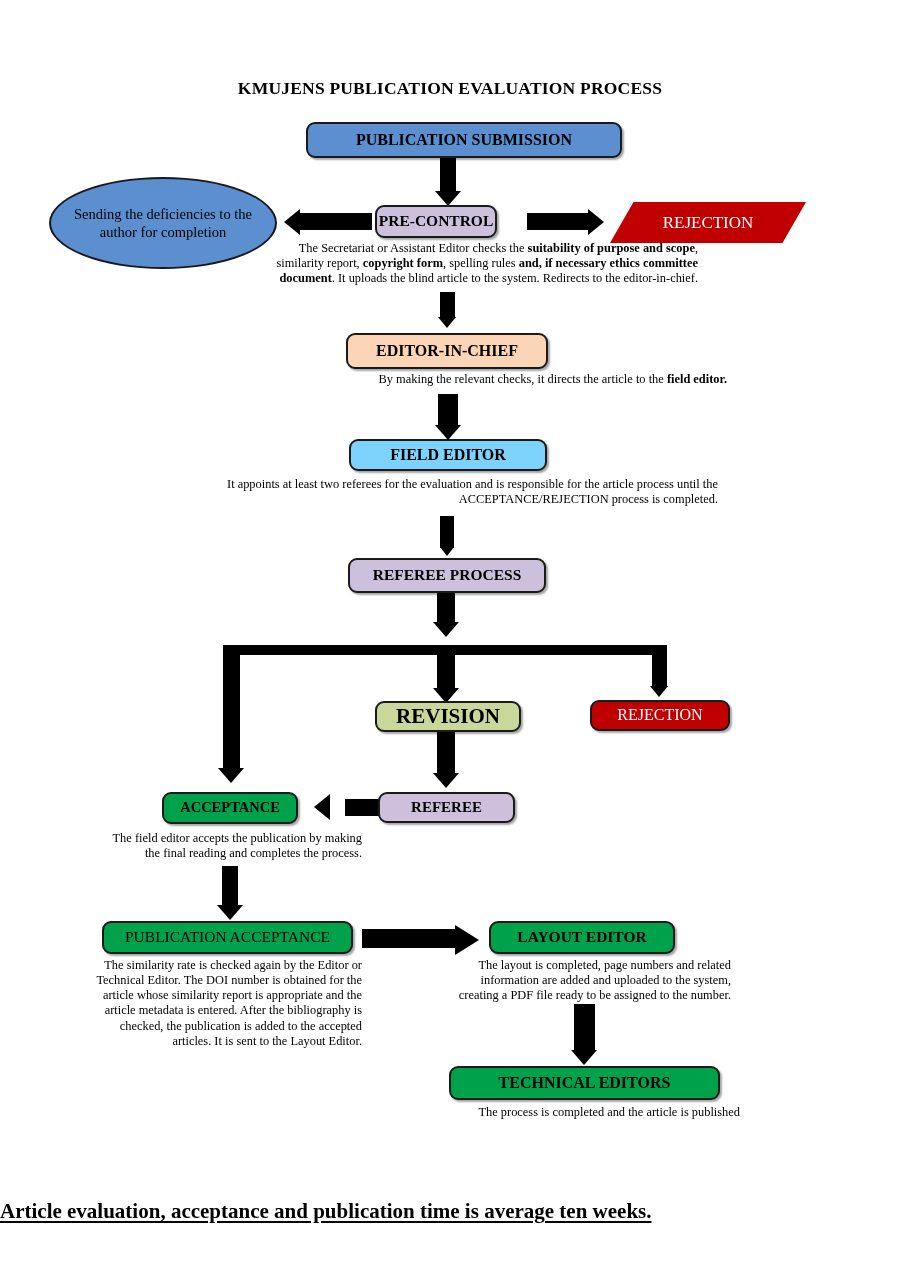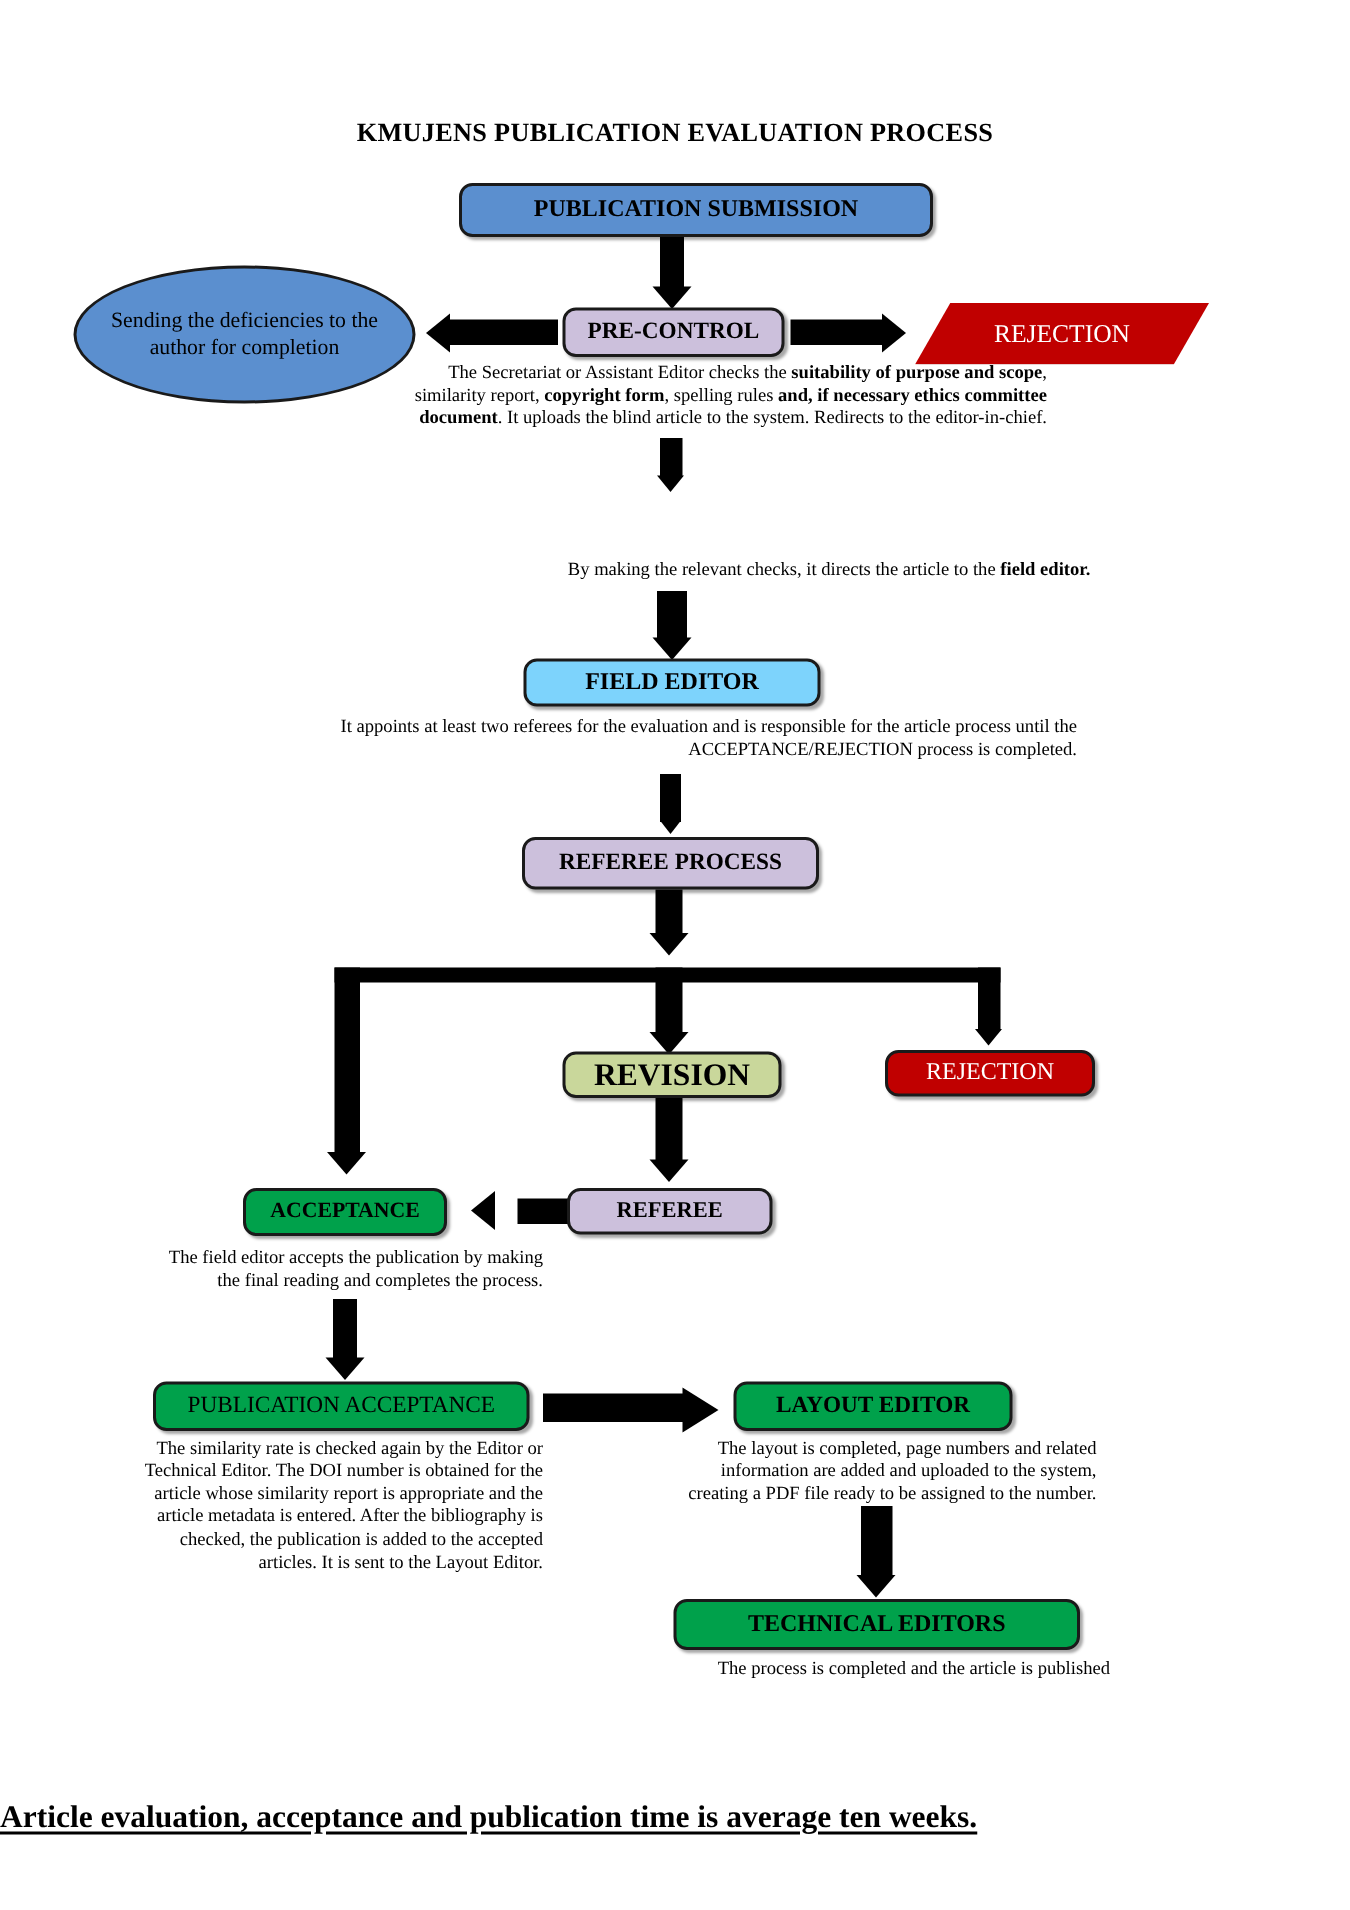--- a/index.html
+++ b/index.html
@@ -149,38 +149,41 @@
   <div class="abs arrow-shaft-v" style="left:440px; top:154px; width:16px; height:34px;"></div>
   <div class="abs arrow-head-down" style="left:435px; top:187px;"></div>
 
   <div class="abs ellipse" style="left:49px; top:173px; width:228px; height:92px; background:#5B8FCF;">
     <span style="padding:0 22px;">Sending the deficiencies to the author for completion</span>
   </div>
 
   <div class="abs arrow-shaft-h" style="left:300px; top:209px; width:72px; height:17px;"></div>
   <div class="abs arrow-head-left" style="left:284px; top:205px;"></div>
 
-  <div class="abs node" style="left:375px; top:201px; width:148px; height:33px; background:#CCC0DC; font-size:15.5px;">
+  <div class="abs node" style="left:375px; top:201px; width:122px; height:33px; background:#CCC0DC; font-size:15.5px;">
     <span>PRE-CONTROL</span>
   </div>
 
   <div class="abs arrow-shaft-h" style="left:527px; top:209px; width:62px; height:17px;"></div>
   <div class="abs arrow-head-right" style="left:588px; top:205px;"></div>
 
   <div class="abs parallelogram" style="left:610px; top:198px; width:196px; height:41px; background:#C00000; color:#FFFFFF;">
     <span class="inner">REJECTION</span>
   </div>
 
   <div class="abs caption" style="left:262px; top:237px; width:436px;">
     <span><span>The Secretariat or Assistant Editor checks the </span><b>suitability of purpose and scope</b><span>, similarity report, </span><b>copyright form</b><span>, spelling rules </span><b>and, if necessary ethics committee document</b><span>. It uploads the blind article to the system. Redirects to the editor-in-chief.</span></span>
   </div>
 
   <div class="abs arrow-shaft-v" style="left:440px; top:288px; width:15px; height:26px;"></div>
   <div class="abs arrow-head-down small" style="left:438px; top:313px;"></div>
 
+  <div class="abs node" style="left:346px; top:329px; width:202px; height:36px; background:#FBD5B5; font-size:16px;">
+    <span>EDITOR-IN-CHIEF</span>
+  </div>
 
   <div class="abs caption" style="left:167px; top:368px; width:560px;">
     <span><span>By making the relevant checks, it directs the article to the </span><b>field editor.</b></span>
   </div>
 
   <div class="abs arrow-shaft-v" style="left:438px; top:390px; width:20px; height:32px;"></div>
   <div class="abs arrow-head-down" style="left:435px; top:421px;"></div>
 
   <div class="abs node" style="left:349px; top:435px; width:198px; height:32px; background:#7dd3fc; font-size:16px;">
     <span>FIELD EDITOR</span>

